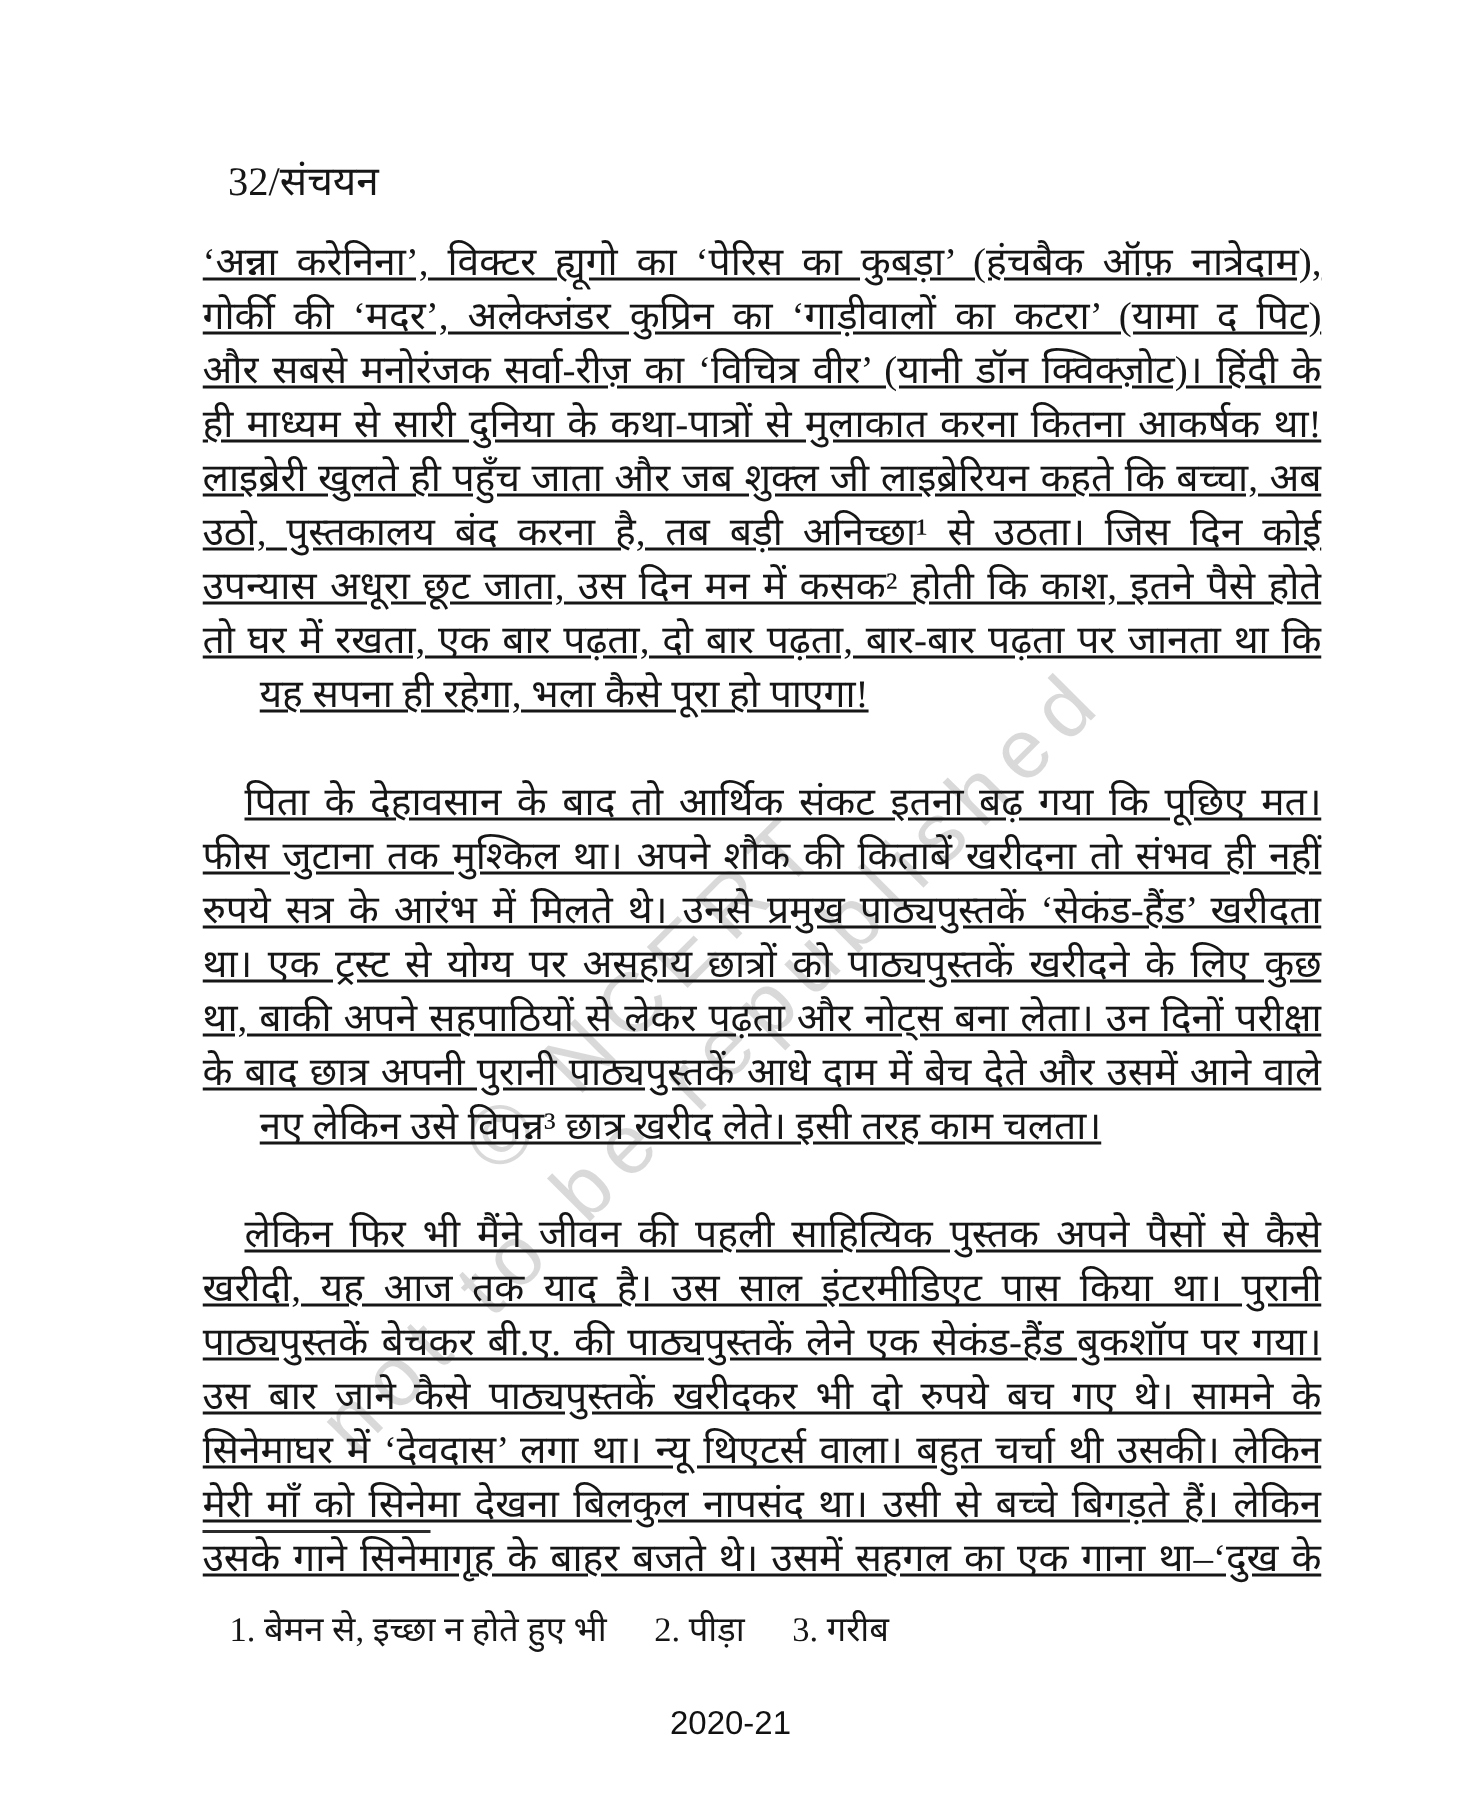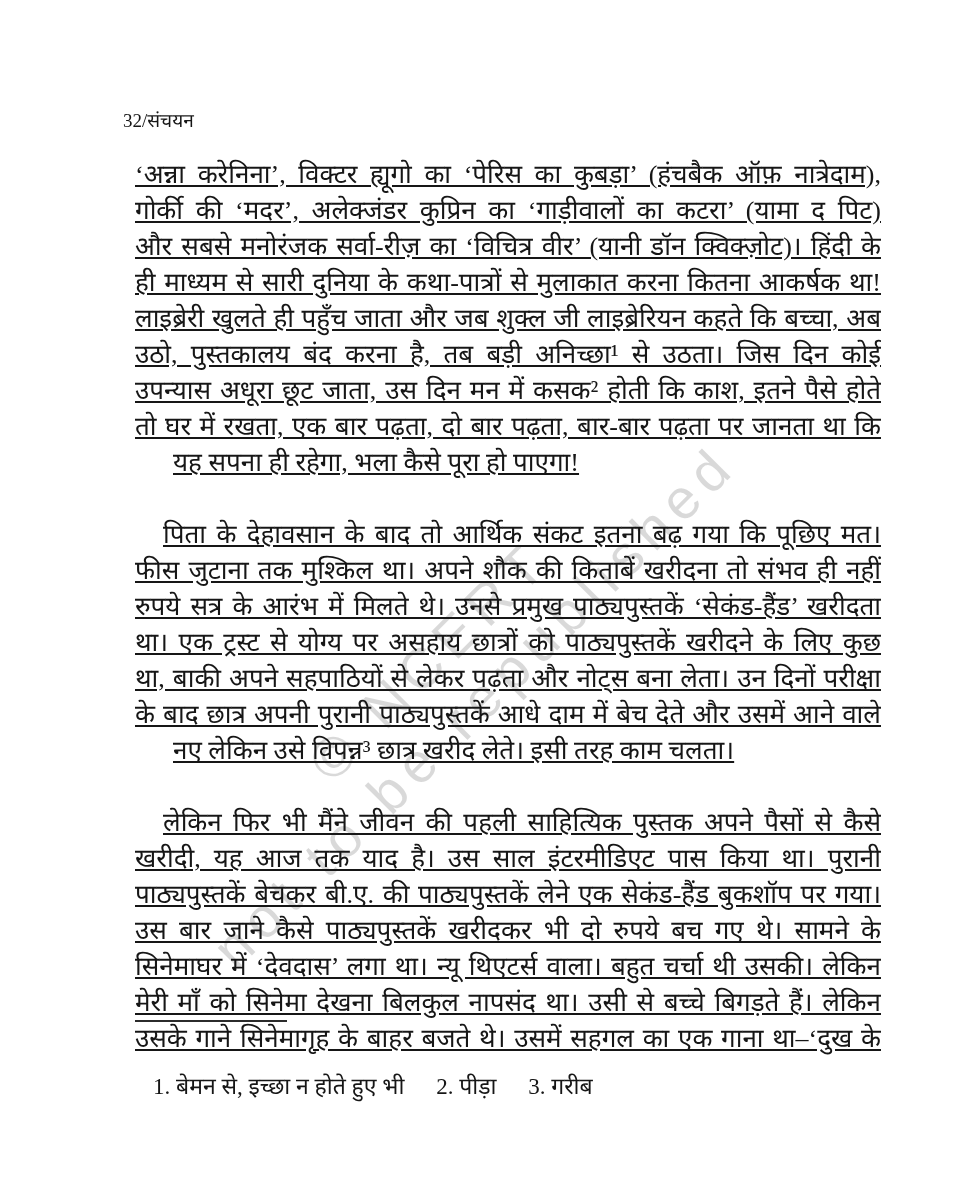--- a/index.html
+++ b/index.html
@@ -28,23 +28,23 @@
     color: rgba(0, 0, 0, 0.15);
     font-family: "Liberation Sans", sans-serif;
     font-size: 56px;
     letter-spacing: 9px;
     line-height: 1.15;
     white-space: nowrap;
   }
   
   .header {
     position: absolute;
-    left: 123px;
+    left: 152px;
     top: 104px;
-    font-size: 19px;
+    font-size: 27px;
     line-height: 34px;
   }
   
   .body-text {
     position: absolute;
     left: 135px;
     top: 157px;
     width: 746px;
     font-size: 26px;
     line-height: 36px;
@@ -136,14 +136,15 @@
   </div>
 
   <div class="footnote-rule"></div>
 
   <div class="footnotes">
     <span class="fn">1. बेमन से, इच्छा न होते हुए भी</span>
     <span class="fn">2. पीड़ा</span>
     <span class="fn">3. गरीब</span>
   </div>
 
+  <div class="footer">2020-21</div>
 
 </div>
 
 </body></html>

